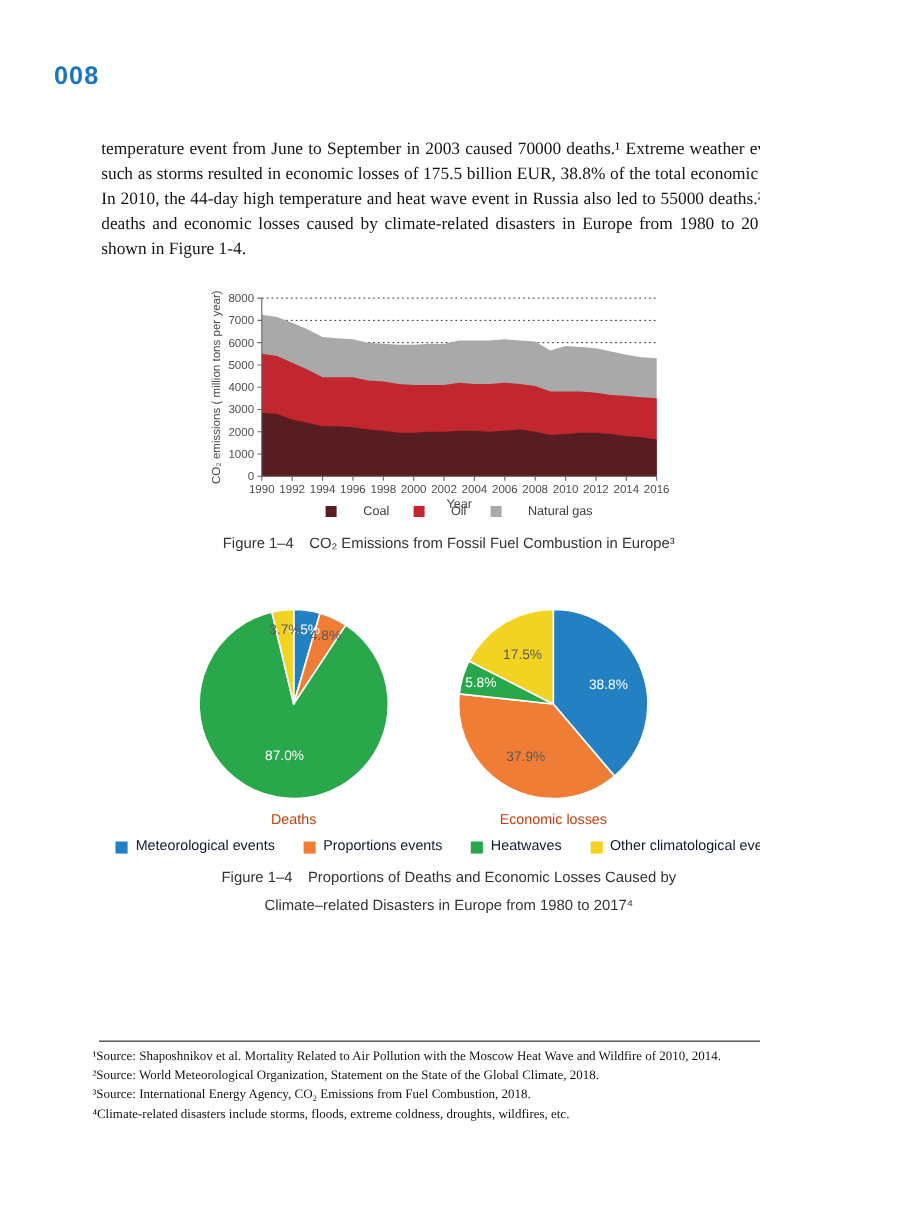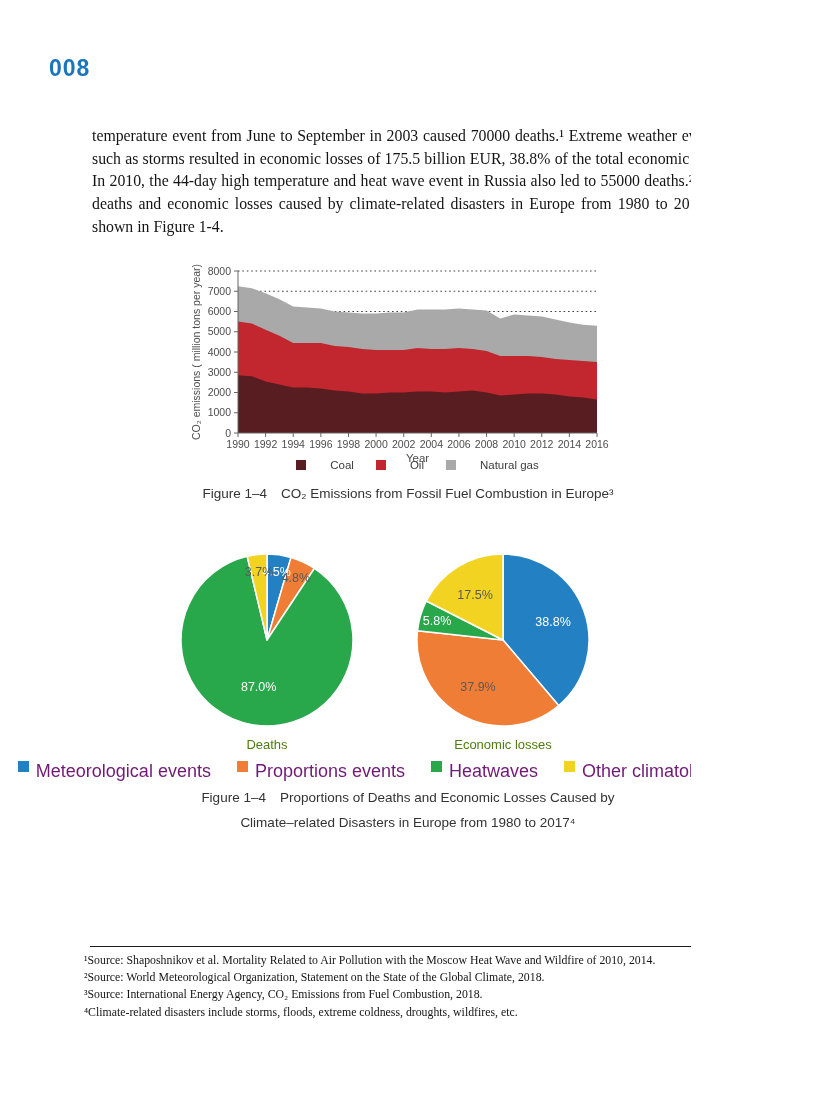--- a/index.html
+++ b/index.html
@@ -12,26 +12,26 @@
   #area-chart-svg{left:185px;top:253px;}
   #area-chart-legend{left:238px;top:459px;width:359px;display:flex;justify-content:center;
         gap:22px;align-items:center;}
   .legend-item{display:flex;align-items:center;gap:24px;font-size:11.5px;color:#3c3c3c;}
   .swatch{width:10px;height:10px;display:inline-block;}
   .swatch-lg{width:11px;height:11px;display:inline-block;}
   #caption-1-3{left:0;top:486px;width:816px;text-align:center;font-size:13.5px;color:#333;}
   .caption-label{margin-right:14px;}
   #pie1-svg{left:167px;top:540px;}
   #pie2-svg{left:403px;top:540px;}
-  .pie-title{top:737px;width:200px;text-align:center;font-size:13px;color:#4d7c0f;}
+  .pie-title{top:737px;width:200px;text-align:center;font-size:13px;color:#c2410c;}
   #pie1-title{left:167px;}
   #pie2-title{left:403px;}
   #pie-legend{left:0;top:761px;width:816px;display:flex;justify-content:center;gap:26px;
         align-items:center;}
-  .pie-legend-item{display:flex;align-items:flex-start;gap:7px;font-size:18px;color:#701a75;}
+  .pie-legend-item{display:flex;align-items:flex-end;gap:7px;font-size:13px;color:#0f172a;}
   #caption-1-4{left:0;top:785px;width:816px;text-align:center;font-size:13.5px;color:#333;
         line-height:25px;}
   #footnote-rule{left:90px;top:946px;width:622px;height:1px;background:#1a1a1a;}
   #footnotes{left:84px;top:952px;width:716px;font-family:"Liberation Serif",serif;
         font-size:11.8px;line-height:17.2px;color:#141414;}
   .footnote{white-space:nowrap;}
 </style>
 </head>
 <body>
 

